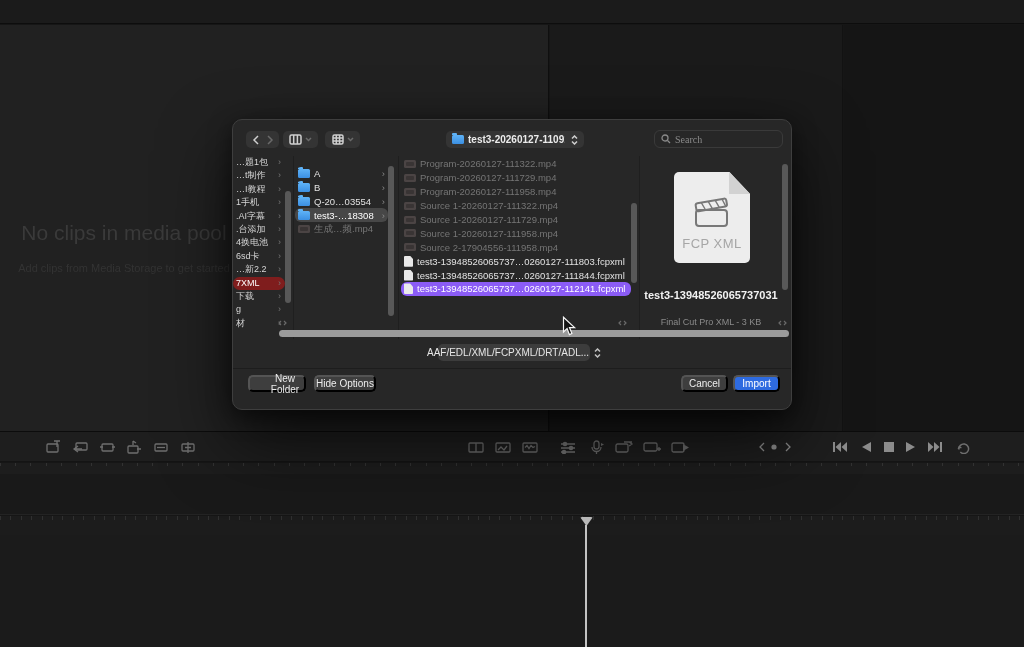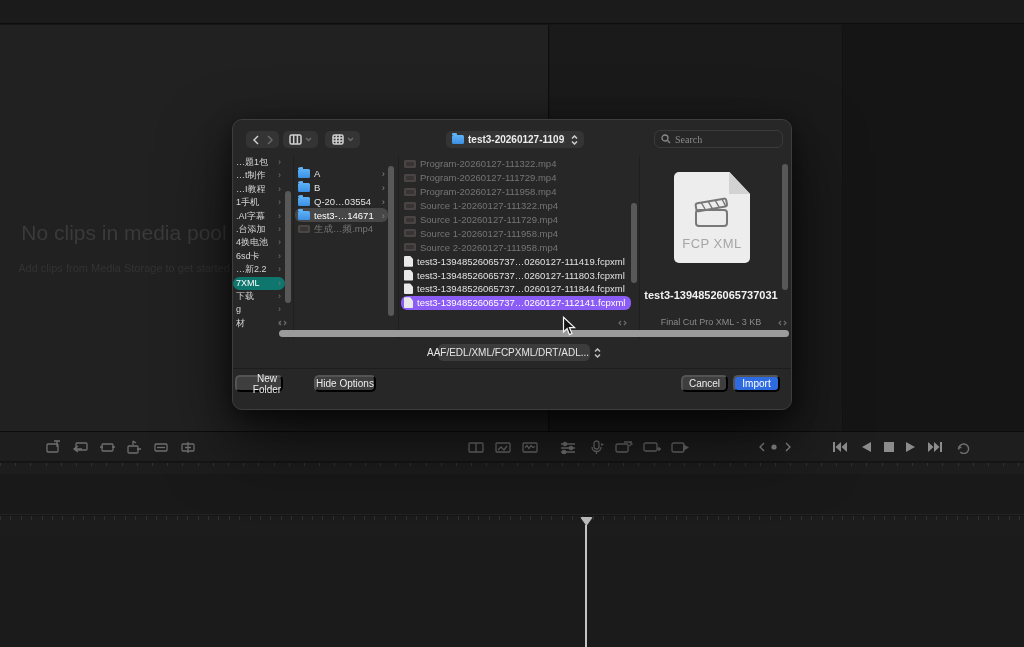--- a/index.html
+++ b/index.html
@@ -57,21 +57,21 @@
       font-size:10px; font-family:Liberation Serif, serif; }
   .searchbox input::placeholder{ color:#8a8a8a; }
 
   .browser{ position:absolute; left:0; top:36px; width:558px; height:183px; overflow:hidden; }
   .colsep{ position:absolute; top:0; height:183px; width:1px; background:#1f1f1f; }
 
   .col1{ position:absolute; left:0; top:0; width:52px; }
   .s-item{ position:relative; height:13.4px; line-height:13.4px; font-size:9px; color:#d6d6d6;
            padding-left:3px; white-space:nowrap; overflow:hidden; }
   .s-item::after{ content:"›"; position:absolute; right:4px; top:0; color:#777; }
-  .s-item.selected{ background:#0f766e; border-radius:7px; color:#fff; }
+  .s-item.selected{ background:#7f1d1d; border-radius:7px; color:#fff; }
 
   .col2{ position:absolute; left:62px; top:11px; width:93px; }
   .col3{ position:absolute; left:168px; top:1px; width:230px; }
   .f-item{ position:relative; height:13.8px; display:flex; align-items:center; gap:4px; font-size:9.5px;
            color:#e2e2e2; padding:0 3px; white-space:nowrap; overflow:hidden; border-radius:6px; }
   .col3 .f-item{ height:13.9px; }
   .f-item.dimmed{ color:#757575; }
   .f-item.dimmed .ic{ opacity:.55; }
   .f-item.selected{ background:#474747; color:#fff; }
   .col2 .f-item.t-folder::after{ content:"›"; position:absolute; right:3px; color:#8a8a8a; }
@@ -394,21 +394,21 @@
           <div class="f-item t-folder">
             <span class="ic ic-x ic-folder"></span>
             <span>B</span>
           </div>
           <div class="f-item t-folder">
             <span class="ic ic-x ic-folder"></span>
             <span>Q-20…03554</span>
           </div>
           <div class="f-item selected t-folder">
             <span class="ic ic-x ic-folder"></span>
-            <span>test3-…14671</span>
+            <span>test3-…18308</span>
           </div>
           <div class="f-item dimmed t-mp4">
             <span class="ic ic-x ic-mp4"></span>
             <span>生成…频.mp4</span>
           </div>
         </div>
       <div class="vsb" style="left:155px;">
         <div class="thumb" style="top:10px;height:150px;"></div>
       </div>
       <div class="colsep" style="left:165px;"></div>
@@ -434,25 +434,21 @@
           <div class="f-item dimmed t-mp4">
             <span class="ic ic-x ic-mp4"></span>
             <span>Source 1-20260127-111729.mp4</span>
           </div>
           <div class="f-item dimmed t-mp4">
             <span class="ic ic-x ic-mp4"></span>
             <span>Source 1-20260127-111958.mp4</span>
           </div>
           <div class="f-item dimmed t-mp4">
             <span class="ic ic-x ic-mp4"></span>
-            <span>Source 2-20260127-111958.mp4</span>
-          </div>
-          <div class="f-item t-fcpxml">
-            <span class="ic ic-x ic-doc"></span>
-            <span>test3-13948526065737…0260127-111419.fcpxml</span>
+            <span>Source 2-17904556-111958.mp4</span>
           </div>
           <div class="f-item t-fcpxml">
             <span class="ic ic-x ic-doc"></span>
             <span>test3-13948526065737…0260127-111803.fcpxml</span>
           </div>
           <div class="f-item t-fcpxml">
             <span class="ic ic-x ic-doc"></span>
             <span>test3-13948526065737…0260127-111844.fcpxml</span>
           </div>
           <div class="f-item selected t-fcpxml">
@@ -508,21 +504,21 @@
       <span>AAF/EDL/XML/FCPXML/DRT/ADL...</span>
       <span style="display:flex;">
           <svg width="7" height="10">
             <path d="M1 3.5L3.5 1 6 3.5M1 6.5L3.5 9 6 6.5"></path>
           </svg>
         </span>
     </div>
 
     <div class="btnrow-sep"></div>
 
-    <button class="btn" style="left:2px;width:48px;padding-left:16px;">New Folder</button>
+    <button class="btn" style="left:15px;width:58px;padding-left:16px;">New Folder</button>
     <button class="btn" style="left:81px;width:62px;">Hide Options</button>
     <button class="btn" style="left:448px;width:47px;">Cancel</button>
     <button class="btn primary" style="left:500px;width:47px;">Import</button>
   </div>
 
   <svg class="cursor" width="16" height="21">
     <path d="M1.5 1.2 L1.5 16 L5.1 12.6 L7.4 18.6 L9.9 17.5 L7.5 11.6 L12.6 11.6 Z" fill="#141414" stroke="#f5f5f5" stroke-width="1.2"></path>
   </svg>
 </div>
 

